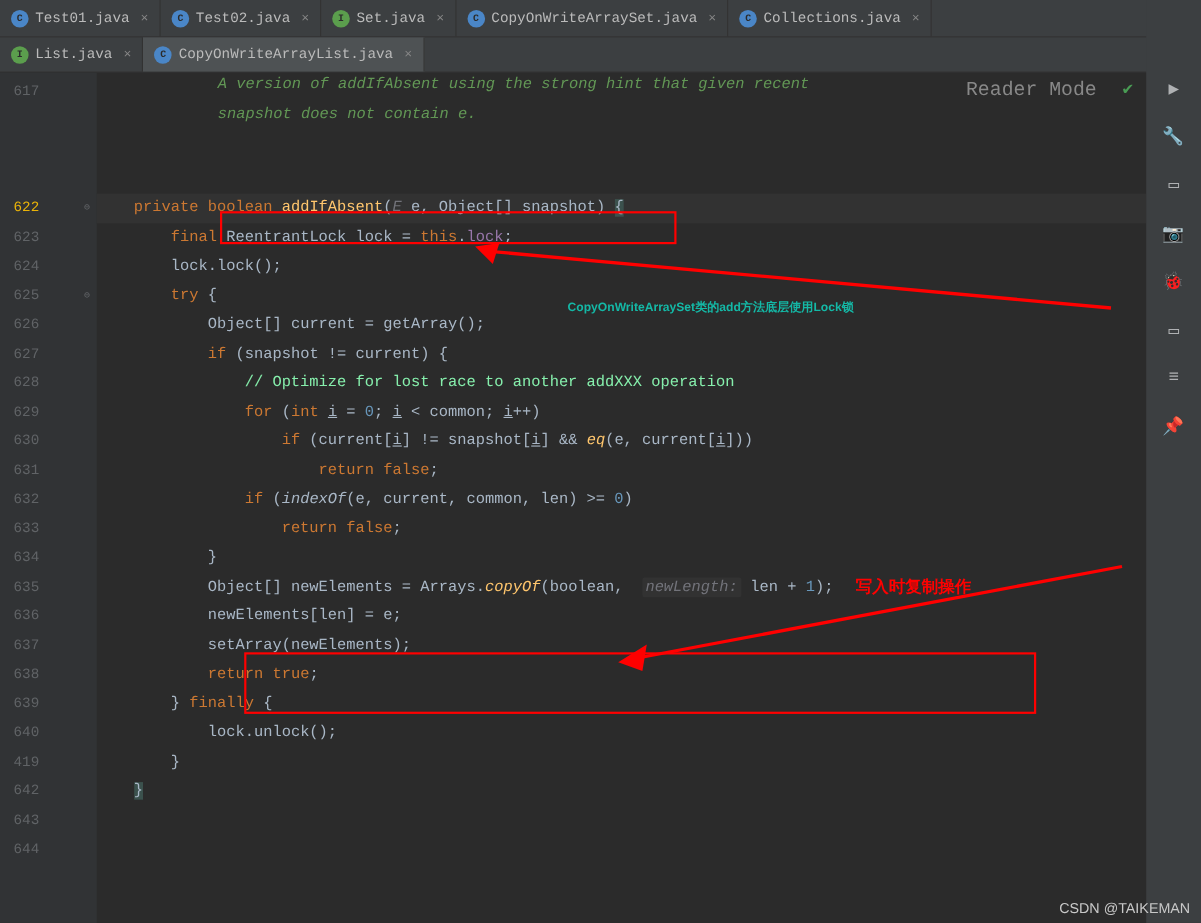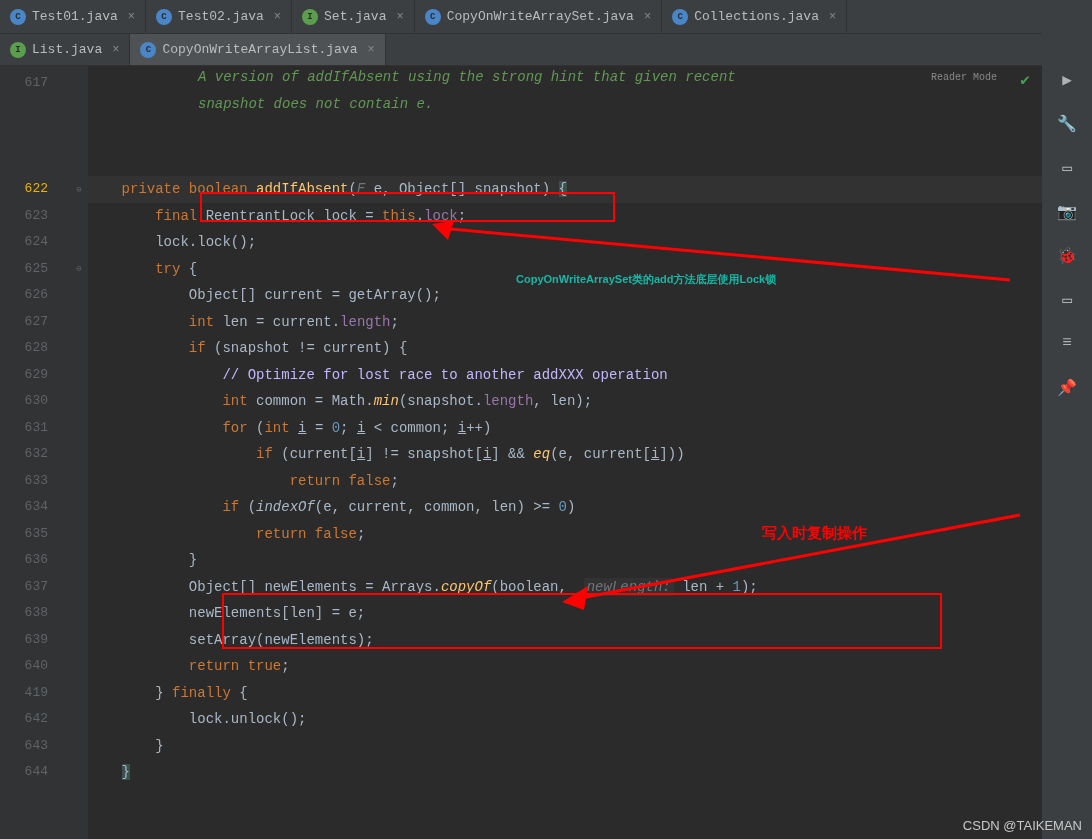--- a/index.html
+++ b/index.html
@@ -10,53 +10,53 @@
   .tab { display: flex; align-items: center; padding: 0 10px; height: 100%; gap: 6px; color: #bbbbbb; cursor: pointer; border-right: 1px solid #323232; }
   .tab.active { background: #4e5254; }
   .tab .ico { width: 16px; height: 16px; display: inline-flex; align-items: center; justify-content: center; border-radius: 50%; font-size: 9px; font-weight: bold; color: #2b2b2b; position: relative; }
   .ico-c { background: #4a86c7; }
   .ico-i { background: #5b9e4d; }
   .tab .close { color: #888; font-size: 12px; margin-left: 4px; }
   .run-label { margin-left: auto; padding: 0 12px; color: #bbbbbb; }
 
   .main { position: absolute; top: 66px; left: 0; right: 50px; bottom: 0; display: flex; background: #2b2b2b; }
   .gutter { width: 70px; background: #313335; color: #606366; text-align: right; padding-top: 4px; }
-  .gutter div { height: 26.5px; line-height: 26.5px; padding-right: 22px; position: relative; }
+  .gutter div { height: 26.5px; line-height: 26.5px; padding-right: 22px; position: relative; text-align: center; }
   .gutter .ln-hl { color: #eab308; }
 
   .fold-col { width: 18px; background: #313335; padding-top: 4px; }
   .fold-col div { height: 26.5px; display: flex; align-items: center; justify-content: center; color: #606366; font-size: 9px; }
 
   .editor { flex: 1; padding-top: 4px; position: relative; overflow: hidden; }
   .line { height: 26.5px; line-height: 26.5px; white-space: pre; font-family: Consolas, 'Courier New', monospace; font-size: 14px; }
 
   .doc-block { position: absolute; left: 110px; top: -2px; color: #629755; font-style: italic; font-size: 14px; line-height: 26.5px; white-space: pre; }
-  .reader-mode { position: absolute; right: 45px; top: 6px; color: #888888; font-size: 10px; }
+  .reader-mode { position: absolute; right: 45px; top: 6px; color: #888888; font-size: 18px; }
   .chk { position: absolute; right: 12px; top: 4px; color: #499c54; font-size: 16px; }
 
   .kw { color: #cc7832; }
   .mth { color: #ffc66d; }
   .sta { font-style: italic; color: #ffc66d; }
-  .cmt { color: #c4b5fd; text-align: center; }
+  .cmt { color: #86efac; text-align: center; }
   .param { color: #72737a; background: #323232; padding: 1px 3px; border-radius: 2px; font-style: italic; }
   .fld { color: #9876aa; }
   .num { color: #6897bb; }
   .emth { font-style: italic; }
   .caret-bg { background: #323232; }
   .parm-name { font-style: italic; }
 
   .right-bar { position: absolute; right: 0; top: 0; width: 50px; height: 100%; background: #3c3f41; display: flex; flex-direction: column; align-items: center; padding-top: 70px; gap: 24px; }
   .right-bar .tool { width: 20px; height: 20px; color: #afb1b3; font-size: 16px; text-align: center; cursor: pointer; }
   .run-icon { color: #499c54; }
   .br-match { background: #3b514d; }
 
   .redbox1 { position: absolute; border: 2px solid #ff0000; left: 200px; top: 192px; width: 415px; height: 30px; pointer-events: none; }
   .redbox2 { position: absolute; border: 2px solid #ff0000; left: 222px; top: 593px; width: 720px; height: 56px; pointer-events: none; }
   .anno1 { position: absolute; left: 516px; top: 272px; color: #14b8a6; font-weight: bold; font-size: 11px; font-family: Arial, sans-serif; }
-  .anno2 { position: absolute; left: 762px; top: 524px; color: #ff0000; font-weight: bold; font-size: 15px; font-family: Arial, sans-serif; }
+  .anno2 { position: absolute; left: 778px; top: 524px; color: #ff0000; font-weight: bold; font-size: 15px; font-family: Arial, sans-serif; }
   .watermark { position: absolute; right: 10px; bottom: 6px; color: #c8c8c8; font-size: 13px; font-family: Arial, sans-serif; margin-left: 19px; }
   .arrow1, .arrow2 { position: absolute; pointer-events: none; }
 </style>
 </head>
 <body>
 
 <div class="top-bar">
   <div class="tab">
       <span class="ico ico-c">C</span>
       <span>Test01.java</span>
@@ -166,24 +166,22 @@
     <div class="doc-block">A version of addIfAbsent using the strong hint that given recent
 snapshot does not contain e.</div>
     <div class="line"></div>
     <div class="line"></div>
     <div class="line"></div>
     <div class="line caret-bg"><span>    </span><span class="kw">private</span><span> </span><span class="kw">boolean</span><span> </span><span class="mth">addIfAbsent</span><span>(</span><span class="parm-name" style="color:#72737a">E</span><span> e</span><span>, </span><span>Object</span><span>[]</span><span> snapshot</span><span>) </span><span class="br-match">{</span></div>
     <div class="line"><span>        </span><span class="kw">final</span><span> </span><span>ReentrantLock </span><span>lock = </span><span class="kw">this</span><span>.</span><span class="fld">lock</span><span>;</span></div>
     <div class="line"><span>        </span><span>lock.lock()</span><span>;</span></div>
     <div class="line"><span>        </span><span class="kw">try</span><span> </span><span>{</span></div>
     <div class="line"><span>            </span><span>Object[] </span><span>current = getArray()</span><span>;</span></div>
-    <div class="line"><span>            </span><span class="kw">int</span><span> </span><span>len = current.</span><span class="fld">length</span><span>;</span></div>
     <div class="line"><span>            </span><span class="kw">if</span><span> (snapshot != current) </span><span>{</span></div>
     <div class="line"><span>                </span><span class="cmt">// Optimize for lost race to another addXXX operation</span></div>
-    <div class="line"><span>                </span><span class="kw">int</span><span> </span><span>common = Math.</span><span class="sta">min</span><span>(snapshot.</span><span class="fld">length</span><span>, len)</span><span>;</span></div>
     <div class="line"><span>                </span><span class="kw">for</span><span> (</span><span class="kw">int</span><span> </span><span style="text-decoration:underline">i</span><span> = </span><span class="num">0</span><span>; </span><span style="text-decoration:underline">i</span><span> &lt; common; </span><span style="text-decoration:underline">i</span><span>++)</span></div>
     <div class="line"><span>                    </span><span class="kw">if</span><span> (current[</span><span style="text-decoration:underline">i</span><span>] != snapshot[</span><span style="text-decoration:underline">i</span><span>] &amp;&amp; </span><span class="sta">eq</span><span>(e, current[</span><span style="text-decoration:underline">i</span><span>]))</span></div>
     <div class="line"><span>                        </span><span class="kw">return</span><span> </span><span class="kw">false</span><span>;</span></div>
     <div class="line"><span>                </span><span class="kw">if</span><span> (</span><span class="emth">indexOf</span><span>(e, current, common, len) &gt;= </span><span class="num">0</span><span>)</span></div>
     <div class="line"><span>                    </span><span class="kw">return</span><span> </span><span class="kw">false</span><span>;</span></div>
     <div class="line"><span>            </span><span>}</span></div>
     <div class="line"><span>            </span><span>Object[] newElements = Arrays.</span><span class="sta">copyOf</span><span>(boolean,  </span><span class="param">newLength:</span><span> len + </span><span class="num">1</span><span>)</span><span>;</span></div>
     <div class="line"><span>            </span><span>newElements[len] = e</span><span>;</span></div>
     <div class="line"><span>            </span><span>setArray(newElements)</span><span>;</span></div>
     <div class="line"><span>            </span><span class="kw">return</span><span> </span><span class="kw">true</span><span>;</span></div>

